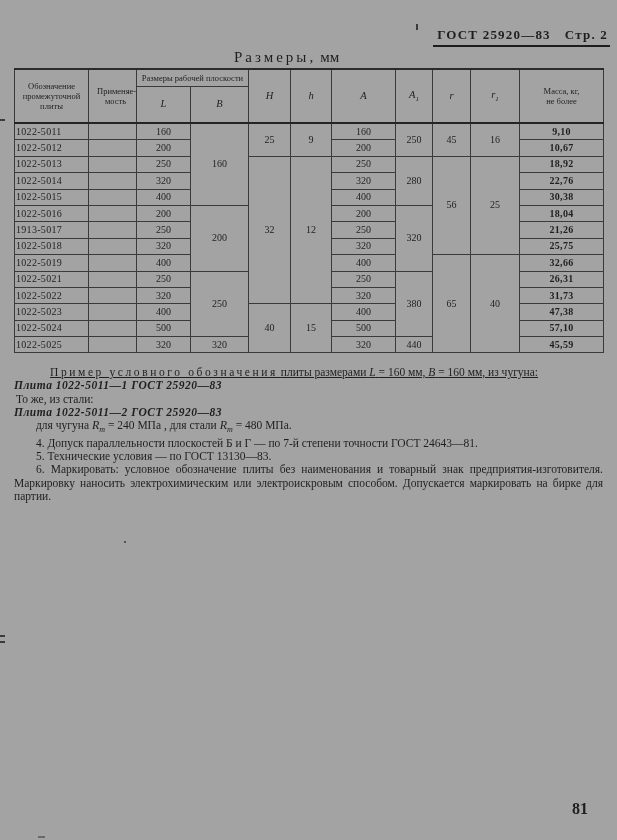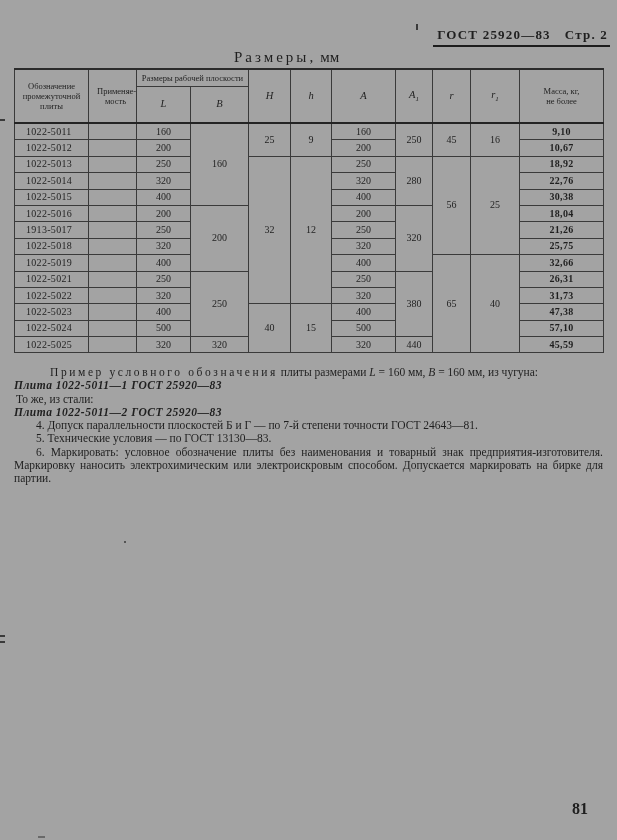--- a/index.html
+++ b/index.html
@@ -38,26 +38,26 @@
   thead .thick{border-bottom:2.5px solid #242424;}
   thead .grp{height:14px;}
   thead .h2{height:33px;}
   .var{font-style:italic;font-size:10.5px;}
   .var sub{font-size:7px;font-style:italic;}
   .pre{white-space:pre-line;padding-left:8px;}
   tbody td{
     font-size:10px;text-align:center;vertical-align:middle;
     height:15.4px;line-height:1;padding:0 2px;
   }
-  tbody td.c-des{text-align:left;padding-left:11px;letter-spacing:0.3px;}
+  tbody td.c-des{text-align:left;padding-left:1px;letter-spacing:0.3px;}
   tbody td.c-mass{font-weight:bold;letter-spacing:0.3px;}
   
   .notes{position:absolute;top:366px;left:14px;width:589px;font-size:11.5px;line-height:13.3px;}
   .notes p{margin:0;text-align:justify;text-indent:22px;}
-  .example-line{text-indent:36px !important;text-align:center;}
+  .example-line{text-indent:36px !important;text-align:center;text-decoration:underline;}
   .spaced{letter-spacing:2.6px;}
   .desig{
     text-align:left;text-indent:0 !important;
     font-weight:bold;font-style:italic;letter-spacing:0.5px;
   }
   .steel{text-indent:2px !important;text-align:right;}
   .formula-line{text-indent:22px !important;text-align:left !important;}
   .formula-line i{font-size:12px;}
   .formula-line sub{font-size:8px;font-style:italic;}
   
@@ -247,20 +247,25 @@
   <div class="notes">
     <p class="example-line"><span class="spaced">Пример условного обозначения</span>
       <span>плиты размерами</span>
       <i>L</i>
       <span>= 160 мм,</span>
       <i>B</i>
       <span>= 160 мм, из чугуна:</span></p>
     <p class="desig">Плита 1022-5011—1 ГОСТ 25920—83</p>
     <p class="steel">То же, из стали:</p>
     <p class="desig">Плита 1022-5011—2 ГОСТ 25920—83</p>
+    <p class="formula-line"><span>для чугуна</span>
+      <i>R</i><sub>m</sub>
+      <span>= 240 МПа , для стали</span>
+      <i>R</i><sub>m</sub>
+      <span>= 480 МПа.</span></p>
     <p>4. Допуск параллельности плоскостей Б и Г — по 7-й степени точности ГОСТ 24643—81.</p>
     <p>5. Технические условия — по ГОСТ 13130—83.</p>
     <p>6. Маркировать: условное обозначение плиты без наименования и товарный знак предприятия-изготовителя. Маркировку наносить электрохимическим или электроискровым способом. Допускается маркировать на бирке для партии.</p>
   </div>
 
   <div class="footer-num">81</div>
 
   <div class="art art-top-tick"></div>
   <div class="art art-left-dash"></div>
   <div class="art art-left-eq"></div>

